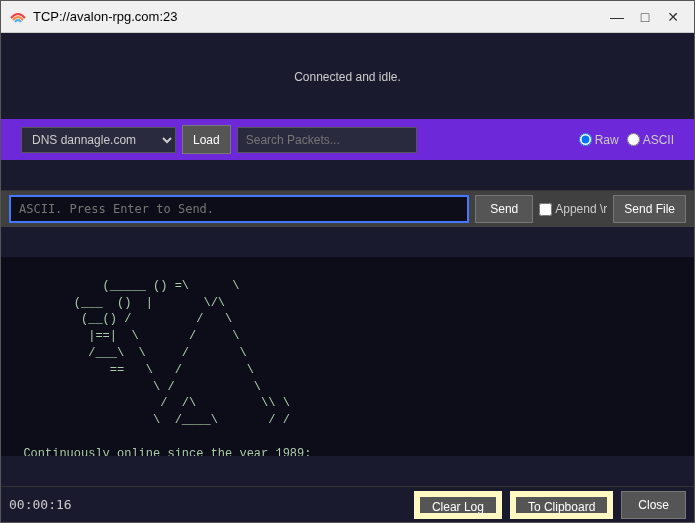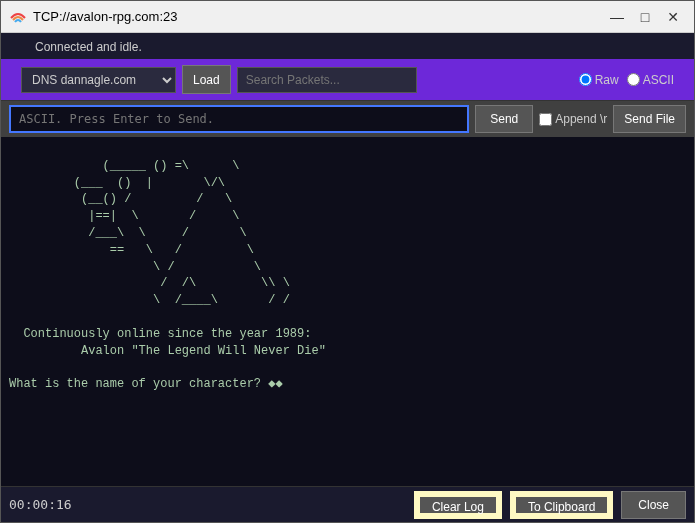--- a/index.html
+++ b/index.html
@@ -14,20 +14,21 @@
       overflow: hidden;
     }
     .window {
       width: 695px;
       height: 523px;
       background: #1a1a2e;
       border: 1px solid #555;
       display: flex;
       flex-direction: column;
       box-shadow: 2px 2px 8px rgba(0,0,0,0.5);
+      gap: 30px;
     }
     .title-bar {
       background: #f0f0f0;
       height: 32px;
       display: flex;
       align-items: center;
       padding: 0 8px;
       flex-shrink: 0;
       border-bottom: 1px solid #ccc;
     }
@@ -219,20 +220,21 @@
       padding: 3px 16px;
       font-size: 12px;
       height: 28px;
       cursor: pointer;
       margin-left: auto;
     }
     .top-status {
       background: #1a1a2e;
       padding: 4px 26px;
       flex-shrink: 0;
+      text-align: center;
     }
   </style>
 </head>
 <body>
 
 <div class="window">
 
   <div class="title-bar">
     <div class="title-bar-icon">
       

